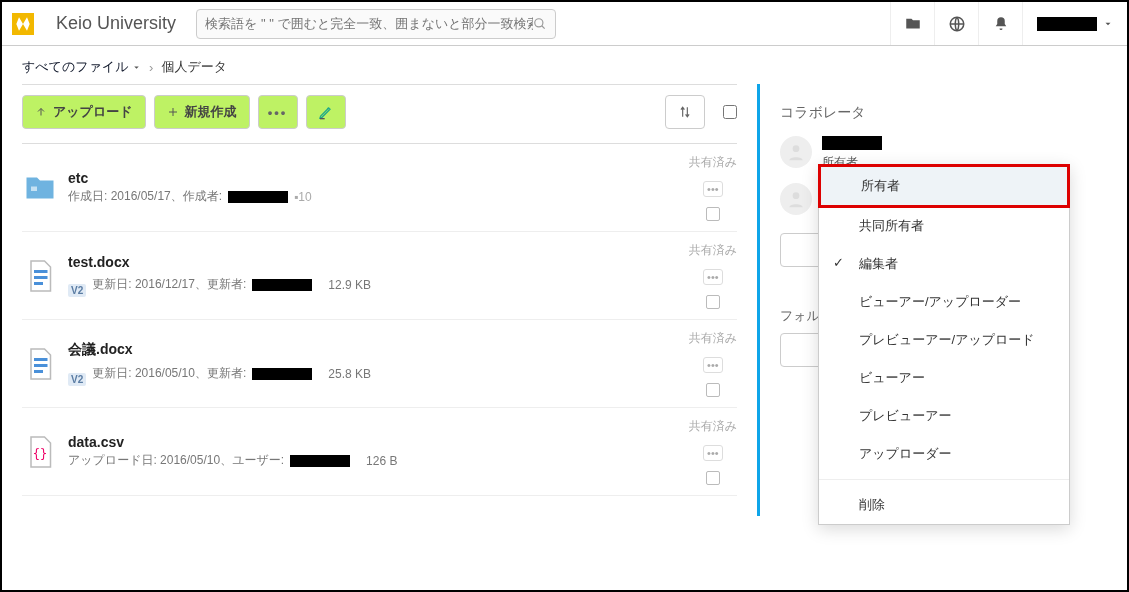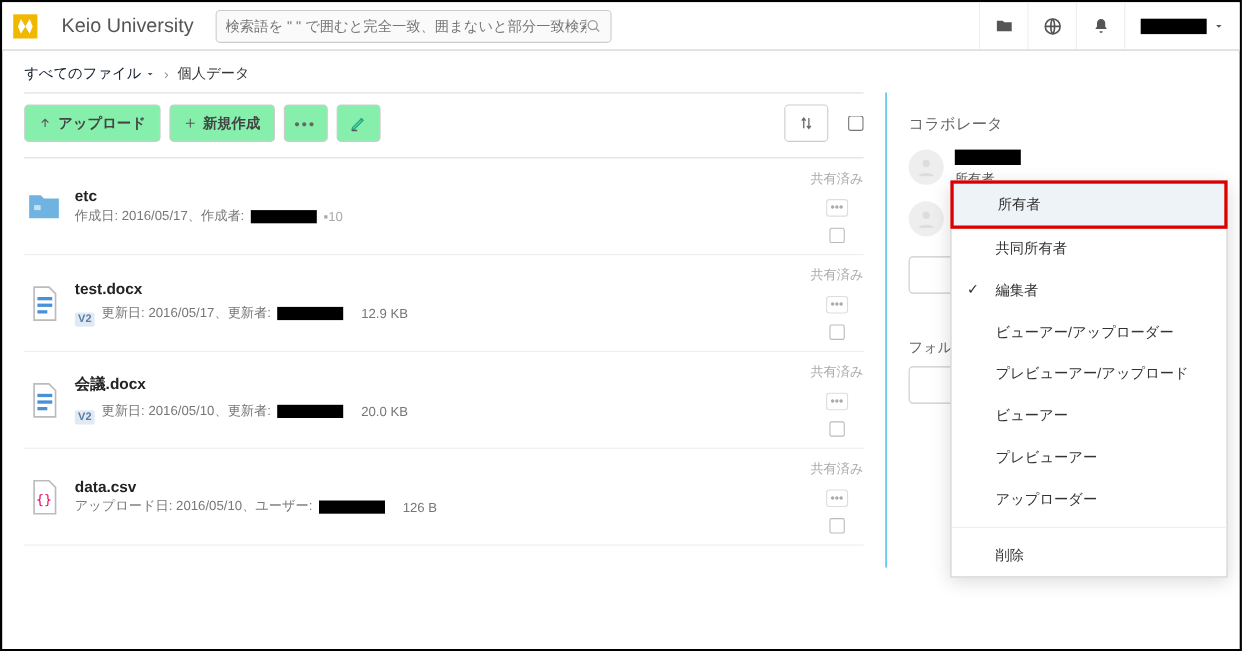--- a/index.html
+++ b/index.html
@@ -20,25 +20,25 @@
 .user-avatar { width: 60px; height: 14px; background: #000; }
 
 
 .crumbs { padding: 12px 20px 8px; display: flex; align-items: center; gap: 8px; color: #333; }
 .crumbs a { color: #0f172a; text-decoration: none; }
 .crumbs .sep { color: #999; }
 
 
 .main { display: flex; }
 .content { flex: 1; padding: 0 20px 20px; }
-.sidebar { width: 322px; border-left: 1px solid #0ea5e9; padding: 20px 20px 0; position: relative; }
+.sidebar { width: 370px; border-left: 3px solid #0ea5e9; padding: 20px 20px 0; position: relative; }
 
 
 .toolbar { display: flex; align-items: center; gap: 8px; padding: 10px 0 14px; border-top: 1px solid #ddd; border-bottom: 1px solid #ddd; }
-.btn { height: 34px; border: 1px solid #ccc; background: #86efac; border-radius: 4px; display: inline-flex; align-items: center; justify-content: center; padding: 0 12px; cursor: pointer; font-size: 13px; gap: 6px; color:#444; font-weight:bold;}
+.btn { height: 34px; border: 1px solid #ccc; background: #bef264; border-radius: 4px; display: inline-flex; align-items: center; justify-content: center; padding: 0 12px; cursor: pointer; font-size: 13px; gap: 6px; color:#444; font-weight:bold;}
 .btn.icon-only { width: 40px; padding: 0; }
 .toolbar-spacer { flex: 1; }
 .sort-btn { height: 34px; width: 40px; border: 1px solid #ccc; border-radius: 4px; background: #fff; display:flex; align-items:center; justify-content:center; cursor:pointer;}
 
 
 .file-row { display: flex; align-items: center; padding: 10px 0; border-bottom: 1px solid #eee; position: relative; }
 .file-icon { width: 36px; height: 36px; margin-right: 10px; display: flex; align-items: center; justify-content: center; }
 .file-main { flex: 1; }
 .file-name { font-size: 14px; color: #222; font-weight: bold; }
 .file-meta { font-size: 12px; color: #777; margin-top: 2px; display:flex; align-items:center; gap:6px; flex-wrap:wrap;}
@@ -185,21 +185,21 @@
               <path fill="#fff" stroke="#bbb" d="M6 2h9l4 4v16H6z"></path>
               <rect x="8" y="8" width="9" height="2" fill="#4a90d9"></rect>
               <rect x="8" y="12" width="9" height="2" fill="#4a90d9"></rect>
               <rect x="8" y="16" width="6" height="2" fill="#4a90d9"></rect>
             </svg>
           </div>
           <div class="file-main">
             <div class="file-name">test.docx</div>
             <div class="file-meta">
               <span class="v2">V2</span>
-              <span>更新日: 2016/05/17、更新者:</span>
+              <span>更新日: 2016/12/17、更新者:</span>
               <span class="redact"></span>
               <span style="margin-left:10px">12.9 KB</span>
             </div>
           </div>
           <div class="file-right">
             <span>共有済み</span>
             <span class="row-menu">•••</span>
             <span class="row-check"></span>
           </div>
         </div>
@@ -211,21 +211,21 @@
               <rect x="8" y="12" width="9" height="2" fill="#4a90d9"></rect>
               <rect x="8" y="16" width="6" height="2" fill="#4a90d9"></rect>
             </svg>
           </div>
           <div class="file-main">
             <div class="file-name">会議.docx</div>
             <div class="file-meta">
               <span class="v2">V2</span>
               <span>更新日: 2016/05/10、更新者:</span>
               <span class="redact"></span>
-              <span style="margin-left:10px">20.0 KB</span>
+              <span style="margin-left:10px">25.8 KB</span>
             </div>
           </div>
           <div class="file-right">
             <span>共有済み</span>
             <span class="row-menu">•••</span>
             <span class="row-check"></span>
           </div>
         </div>
         <div class="file-row">
           <div class="file-icon">

